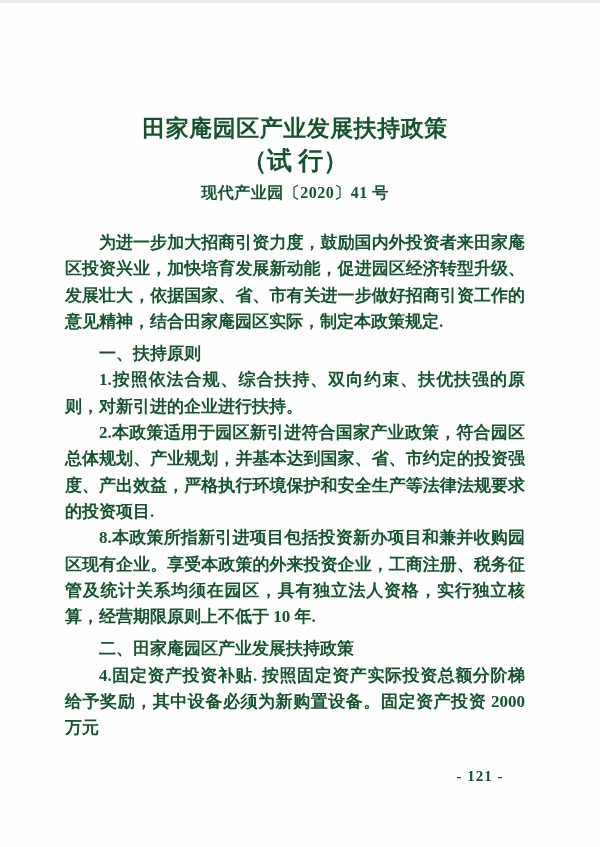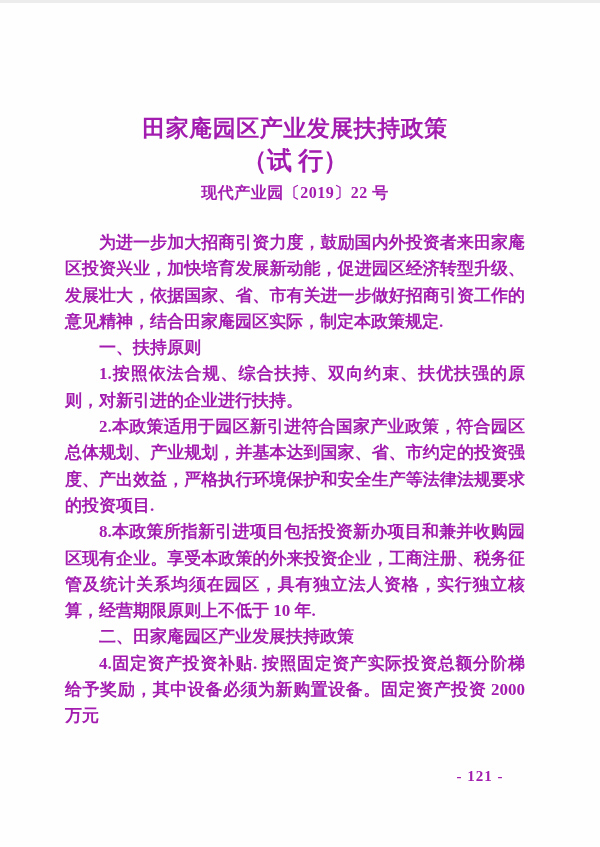--- a/index.html
+++ b/index.html
@@ -7,21 +7,21 @@
     padding: 0;
     background: #ffffff;
   }
   .page {
     position: relative;
     width: 600px;
     height: 847px;
     background: #fefefe;
     overflow: hidden;
     font-family: "Liberation Serif", "DejaVu Serif", serif;
-    color: #a21caf;
+    color: #14532d;
     box-sizing: border-box;
   }
   .scan-edge {
     position: absolute;
     top: 0; left: 0;
     width: 100%; height: 3px;
     background: #ececec;
   }
   .content {
     position: absolute;
@@ -62,41 +62,42 @@
     text-align: justify;
     text-justify: inter-character;
     text-indent: 2em;
     word-break: break-all;
     font-weight: bold;
   }
   .body p.heading {
     font-family: "Liberation Sans", "DejaVu Sans", sans-serif;
     font-weight: bold;
     text-align: left;
+    margin-top: 6px;
   }
   .page-number {
     position: absolute;
     left: 440px;
     top: 768px;
     width: 80px;
     text-align: center;
     font-size: 15px;
     font-weight: 700;
     letter-spacing: 1px;
   }
 </style>
 </head>
 <body>
 
 <div class="page">
   <div class="scan-edge"></div>
   <div class="content">
     <h1 class="title">田家庵园区产业发展扶持政策</h1>
     <h1 class="subtitle">（试 行）</h1>
-    <div class="docnum">现代产业园〔2019〕22 号</div>
+    <div class="docnum">现代产业园〔2020〕41 号</div>
     <div class="body" id="doc-body">
         <p class="body">为进一步加大招商引资力度，鼓励国内外投资者来田家庵区投资兴业，加快培育发展新动能，促进园区经济转型升级、发展壮大，依据国家、省、市有关进一步做好招商引资工作的意见精神，结合田家庵园区实际，制定本政策规定.</p>
         <p class="heading">一、扶持原则</p>
         <p class="body">1.按照依法合规、综合扶持、双向约束、扶优扶强的原则，对新引进的企业进行扶持。</p>
         <p class="body">2.本政策适用于园区新引进符合国家产业政策，符合园区总体规划、产业规划，并基本达到国家、省、市约定的投资强度、产出效益，严格执行环境保护和安全生产等法律法规要求的投资项目.</p>
         <p class="body">8.本政策所指新引进项目包括投资新办项目和兼并收购园区现有企业。享受本政策的外来投资企业，工商注册、税务征管及统计关系均须在园区，具有独立法人资格，实行独立核算，经营期限原则上不低于 10 年.</p>
         <p class="heading">二、田家庵园区产业发展扶持政策</p>
         <p class="body">4.固定资产投资补贴. 按照固定资产实际投资总额分阶梯给予奖励，其中设备必须为新购置设备。固定资产投资 2000 万元</p>
       </div>
   </div>

